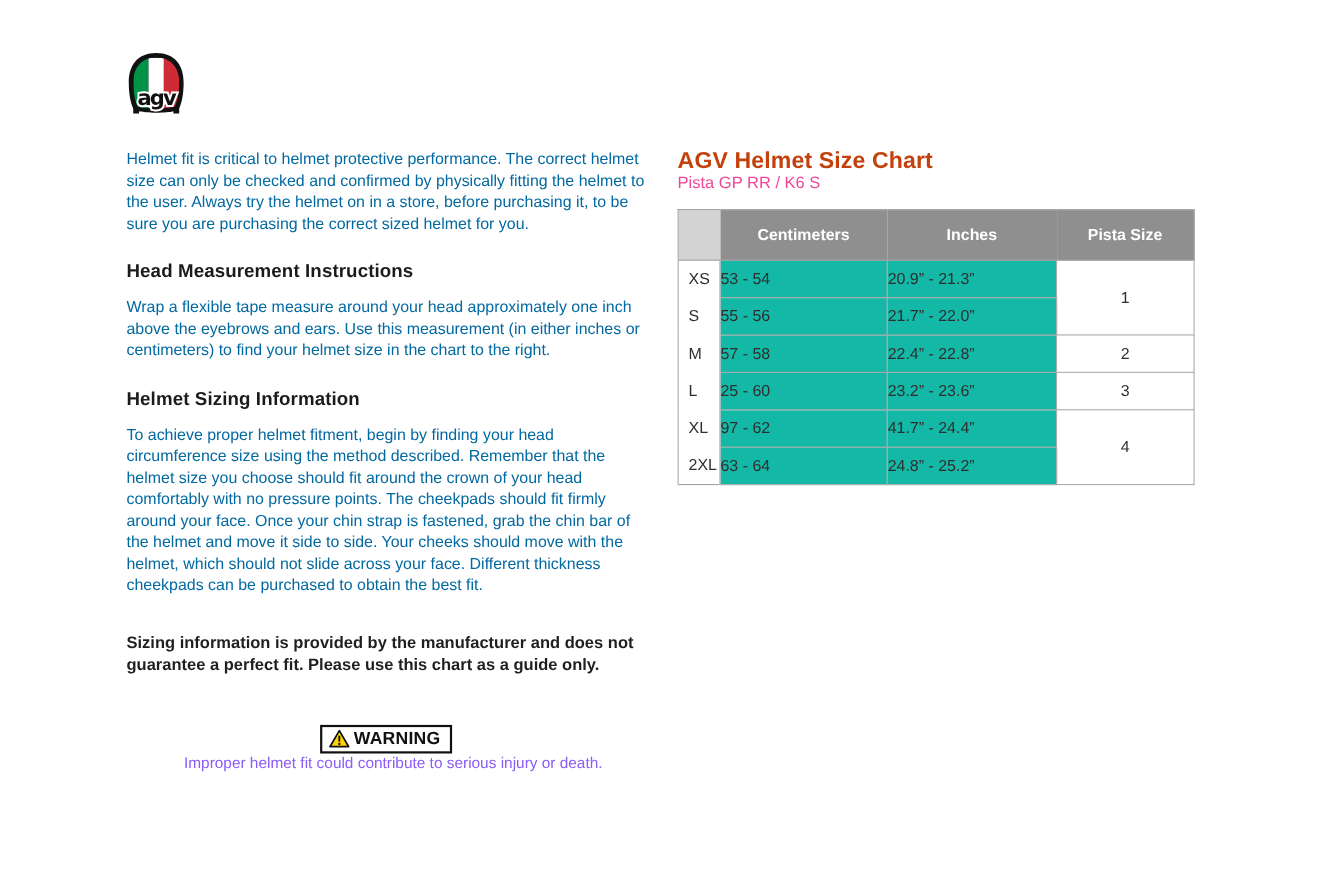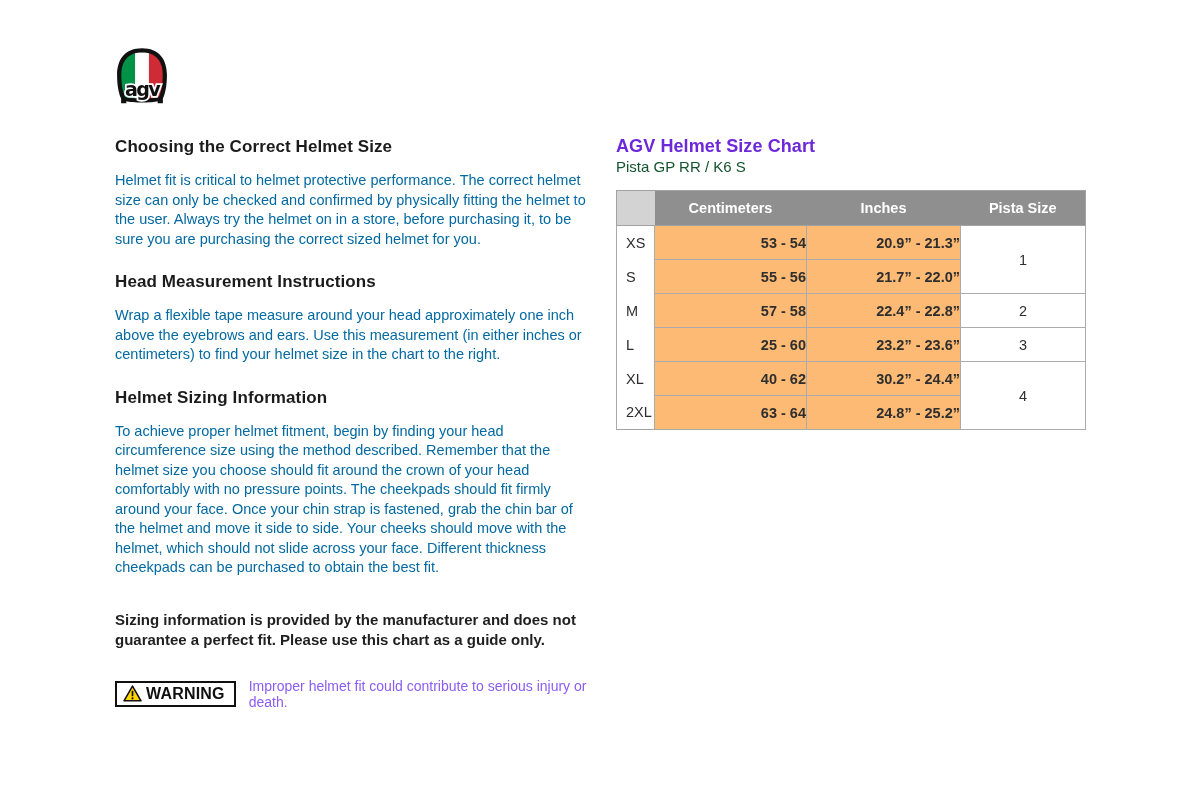--- a/index.html
+++ b/index.html
@@ -35,22 +35,22 @@
     color: #0369a1;
     margin: 0 0 15px 0;
   }
   .disclaimer {
     margin-top: 32px;
     font-size: 15px; line-height: 20px;
     font-weight: bold; color: #1f1f1f;
     width: 530px;
   }
   .warning-row {
-    margin-top: 28px;
-    display: flex; align-items: center;
+    margin-top: 44px;
+    display: flex; align-items: center; flex-direction: column;
   }
   .warning-box {
     display: inline-flex; align-items: center;
     border: 2px solid #101010;
     background: #ffffff;
     padding: 2px 9px 2px 6px;
     gap: 4px;
     flex: 0 0 auto;
   }
   .warning-box svg { width: 19px; height: 17px; display: block; }
@@ -61,41 +61,41 @@
   .warning-text {
     margin-left: 13px;
     font-size: 14px; color: #8b5cf6;
   }
 
   
   .right-col {
     position: absolute; left: 616px; top: 136px; width: 469px;
   }
   .chart-title {
-    font-size: 18px; line-height: 21px; font-weight: bold;
-    color: #6d28d9; letter-spacing: 0.1px;
+    font-size: 21px; line-height: 21px; font-weight: bold;
+    color: #c2410c; letter-spacing: 0.1px;
   }
   .chart-subtitle {
-    font-size: 15px; line-height: 19px; color: #14532d;
+    font-size: 15px; line-height: 19px; color: #ec4899;
     margin-bottom: 14px;
   }
   table.size-table {
     width: 469px;
     border-collapse: collapse;
     table-layout: fixed;
     font-size: 14.5px;
     color: #2e2e2e;
     border: 1px solid #a2a2a2;
   }
   .size-table col.c-size  { width: 38px; }
   .size-table col.c-cm    { width: 152px; }
   .size-table col.c-in    { width: 154px; }
   .size-table col.c-shell { width: 125px; }
   .size-table th {
-    height: 35px;
+    height: 46px;
     background: #8f8f8f;
     color: #ffffff;
     font-weight: bold;
     font-size: 14.5px;
     text-align: center;
     border: none;
     border-bottom: 1px solid #a2a2a2;
   }
   .size-table th.corner { background: #d3d3d3; }
   .size-table td {
@@ -103,23 +103,22 @@
     border: 1px solid #ababab;
     margin-left: 40px;
   }
   .size-table td.size {
     background: #ffffff;
     border-top: none; border-bottom: none;
     text-align: left;
     padding-left: 9px;
   }
   .size-table td.data {
-    background: #fdba74;
-    text-align: right;
-    font-weight: bold;
+    background: #14b8a6;
+    text-align: left;
   }
   .size-table td.shell {
     background: #ffffff;
     text-align: center;
   }
 </style>
 </head>
 <body>
 
 <div class="logo">
@@ -139,21 +138,20 @@
       <rect x="62" y="9" width="24" height="81" fill="#ce2b37"></rect>
     </g>
 
     <text x="50" y="84" text-anchor="middle" font-family="DejaVu Sans, sans-serif" font-size="33" font-weight="bold" letter-spacing="-3" fill="#111111" stroke="#ffffff" stroke-width="6" style="paint-order: stroke;">agv</text>
   </svg>
 </div>
 
 <div class="left-col">
 
   <div class="section">
-    <h2 class="section-heading">Choosing the Correct Helmet Size</h2>
     <p>Helmet fit is critical to helmet protective performance. The correct helmet size can only be checked and confirmed by physically fitting the helmet to the user. Always try the helmet on in a store, before purchasing it, to be sure you are purchasing the correct sized helmet for you.</p>
   </div>
 
   <div class="section">
     <h2 class="section-heading">Head Measurement Instructions</h2>
     <p>Wrap a flexible tape measure around your head approximately one inch above the eyebrows and ears. Use this measurement (in either inches or centimeters) to find your helmet size in the chart to the right.</p>
   </div>
 
   <div class="section">
     <h2 class="section-heading">Helmet Sizing Information</h2>
@@ -214,22 +212,22 @@
           <td class="shell" rowspan="1">2</td>
         </tr>
         <tr>
           <td class="size">L</td>
           <td class="data">25 - 60</td>
           <td class="data">23.2” - 23.6”</td>
           <td class="shell" rowspan="1">3</td>
         </tr>
         <tr>
           <td class="size">XL</td>
-          <td class="data">40 - 62</td>
-          <td class="data">30.2” - 24.4”</td>
+          <td class="data">97 - 62</td>
+          <td class="data">41.7” - 24.4”</td>
           <td class="shell" rowspan="2">4</td>
         </tr>
         <tr>
           <td class="size">2XL</td>
           <td class="data">63 - 64</td>
           <td class="data">24.8” - 25.2”</td>
         </tr>
       </tbody>
   </table>
 </div>

